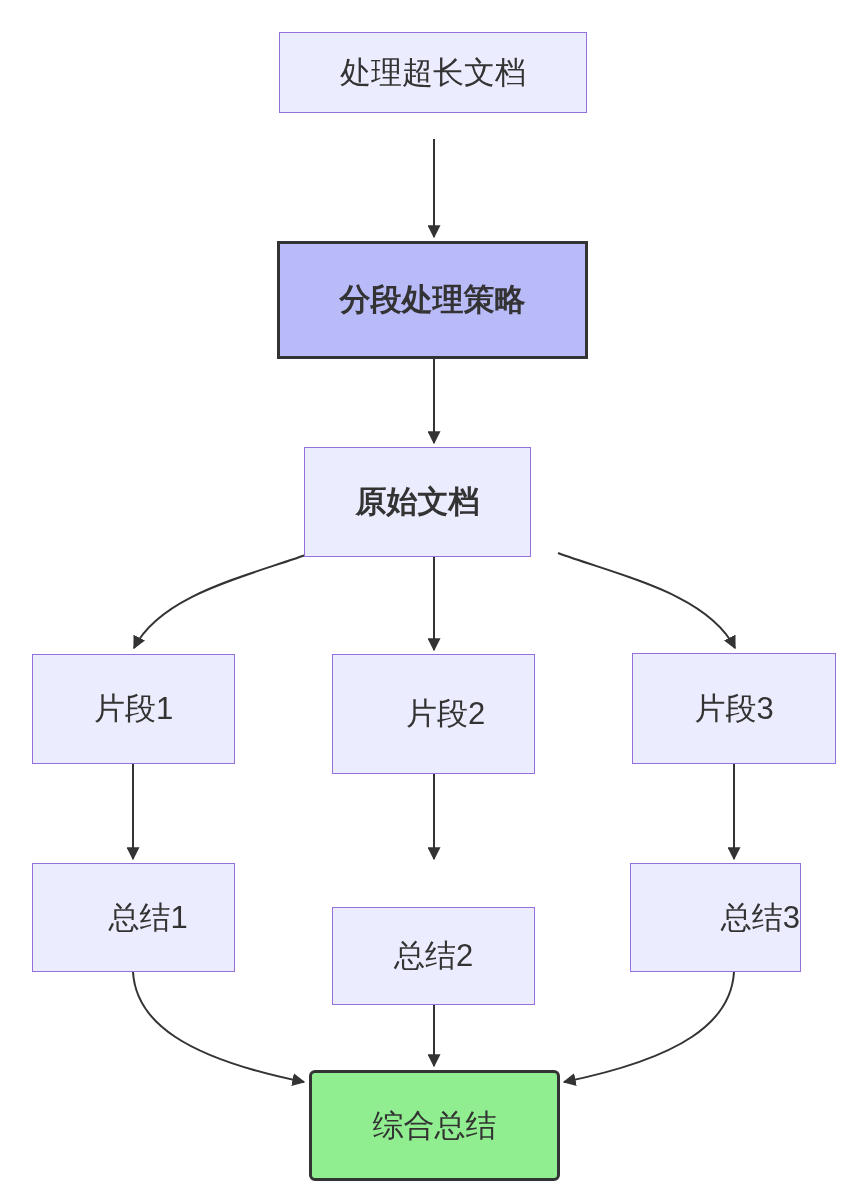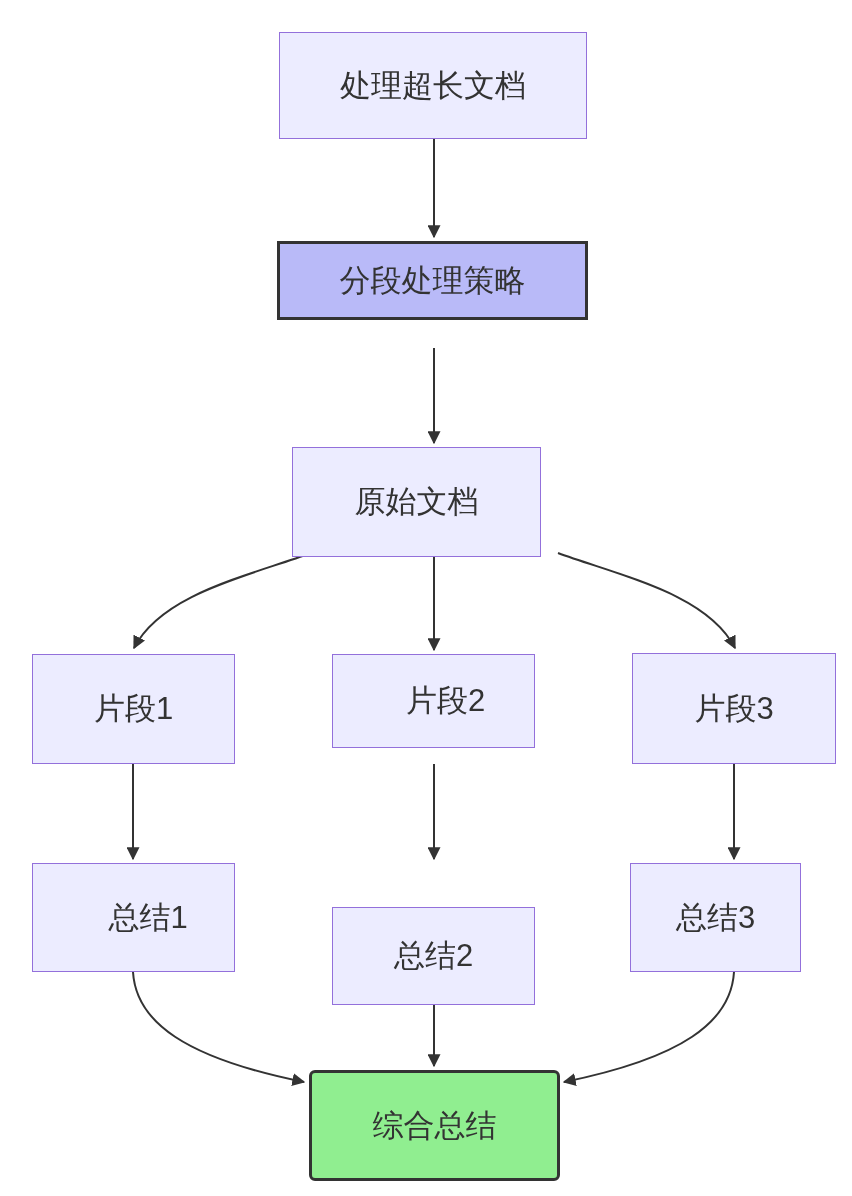--- a/index.html
+++ b/index.html
@@ -48,29 +48,29 @@
   }
   .node--highlight {
     background: var(--highlight-fill, #B9BAF8);
     border: 3px solid var(--highlight-border, #333333);
   }
   .node--final {
     background: var(--final-fill, #90EE90);
     border: 3px solid var(--final-border, #333333);
   }
   
-  .n-start     { left: 279px; top: 32px;   width: 308px; height: 107px; }
-  .n-strategy  { left: 277px; top: 241px;  width: 311px; height: 79px; }
-  .n-source    { left: 292px; top: 447px;  width: 249px; height: 110px; }
+  .n-start     { left: 279px; top: 32px;   width: 308px; height: 81px; }
+  .n-strategy  { left: 277px; top: 241px;  width: 311px; height: 118px; font-weight: bold; }
+  .n-source    { left: 304px; top: 447px;  width: 227px; height: 110px; font-weight: bold; }
   .n-fragment1 { left: 32px;  top: 654px;  width: 203px; height: 110px; text-align: center; }
-  .n-fragment2 { left: 332px; top: 654px;  width: 203px; height: 94px; padding-left: 24px; }
+  .n-fragment2 { left: 332px; top: 654px;  width: 203px; height: 120px; padding-left: 24px; }
   .n-fragment3 { left: 632px; top: 653px;  width: 204px; height: 111px; }
   .n-summary1  { left: 32px;  top: 863px;  width: 203px; height: 109px; padding-left: 29px; }
   .n-summary2  { left: 332px; top: 863px;  width: 203px; height: 98px; margin-top: 44px; }
-  .n-summary3  { left: 630px; top: 863px;  width: 171px; height: 109px; }
+  .n-summary3  { left: 630px; top: 863px;  width: 171px; height: 109px; justify-content: flex-end; }
   .n-final     { left: 309px; top: 1070px; width: 251px; height: 111px; border-radius: 6px; }
 </style>
 </head>
 <body>
 
 <div class="canvas">
 
   <svg class="edges" viewBox="0 0 852 1196" xmlns="http://www.w3.org/2000/svg">
     <defs>
       <marker id="arrowhead" viewBox="0 0 10 10" refX="9" refY="5" markerWidth="6.5" markerHeight="6.5" orient="auto-start-reverse">

